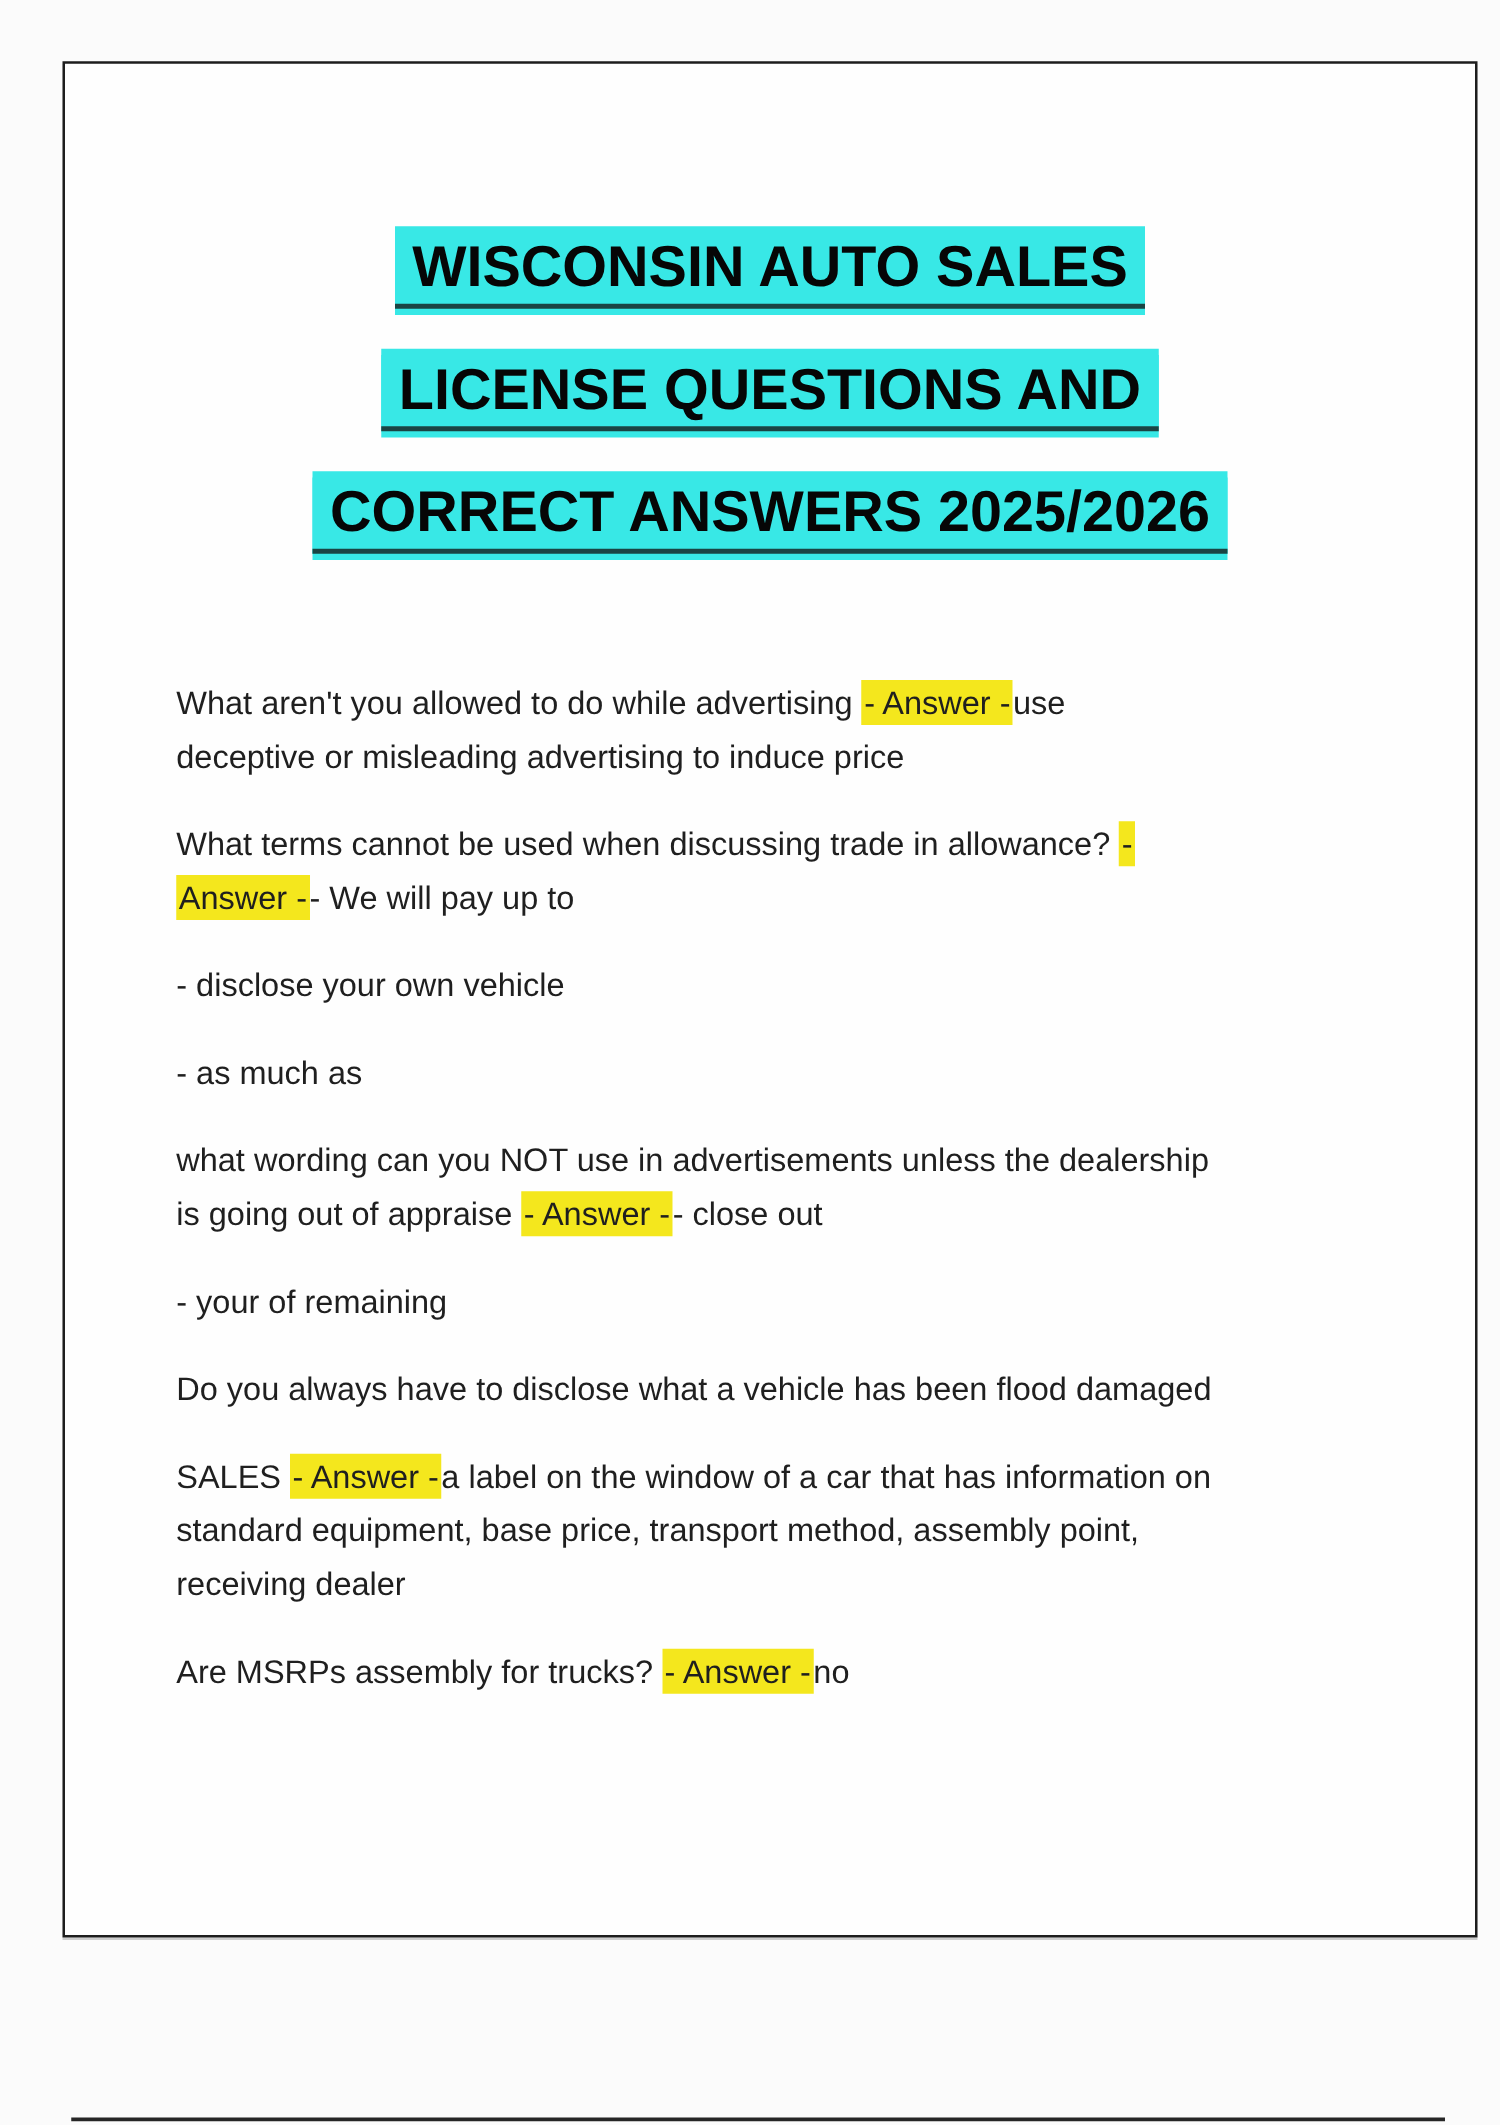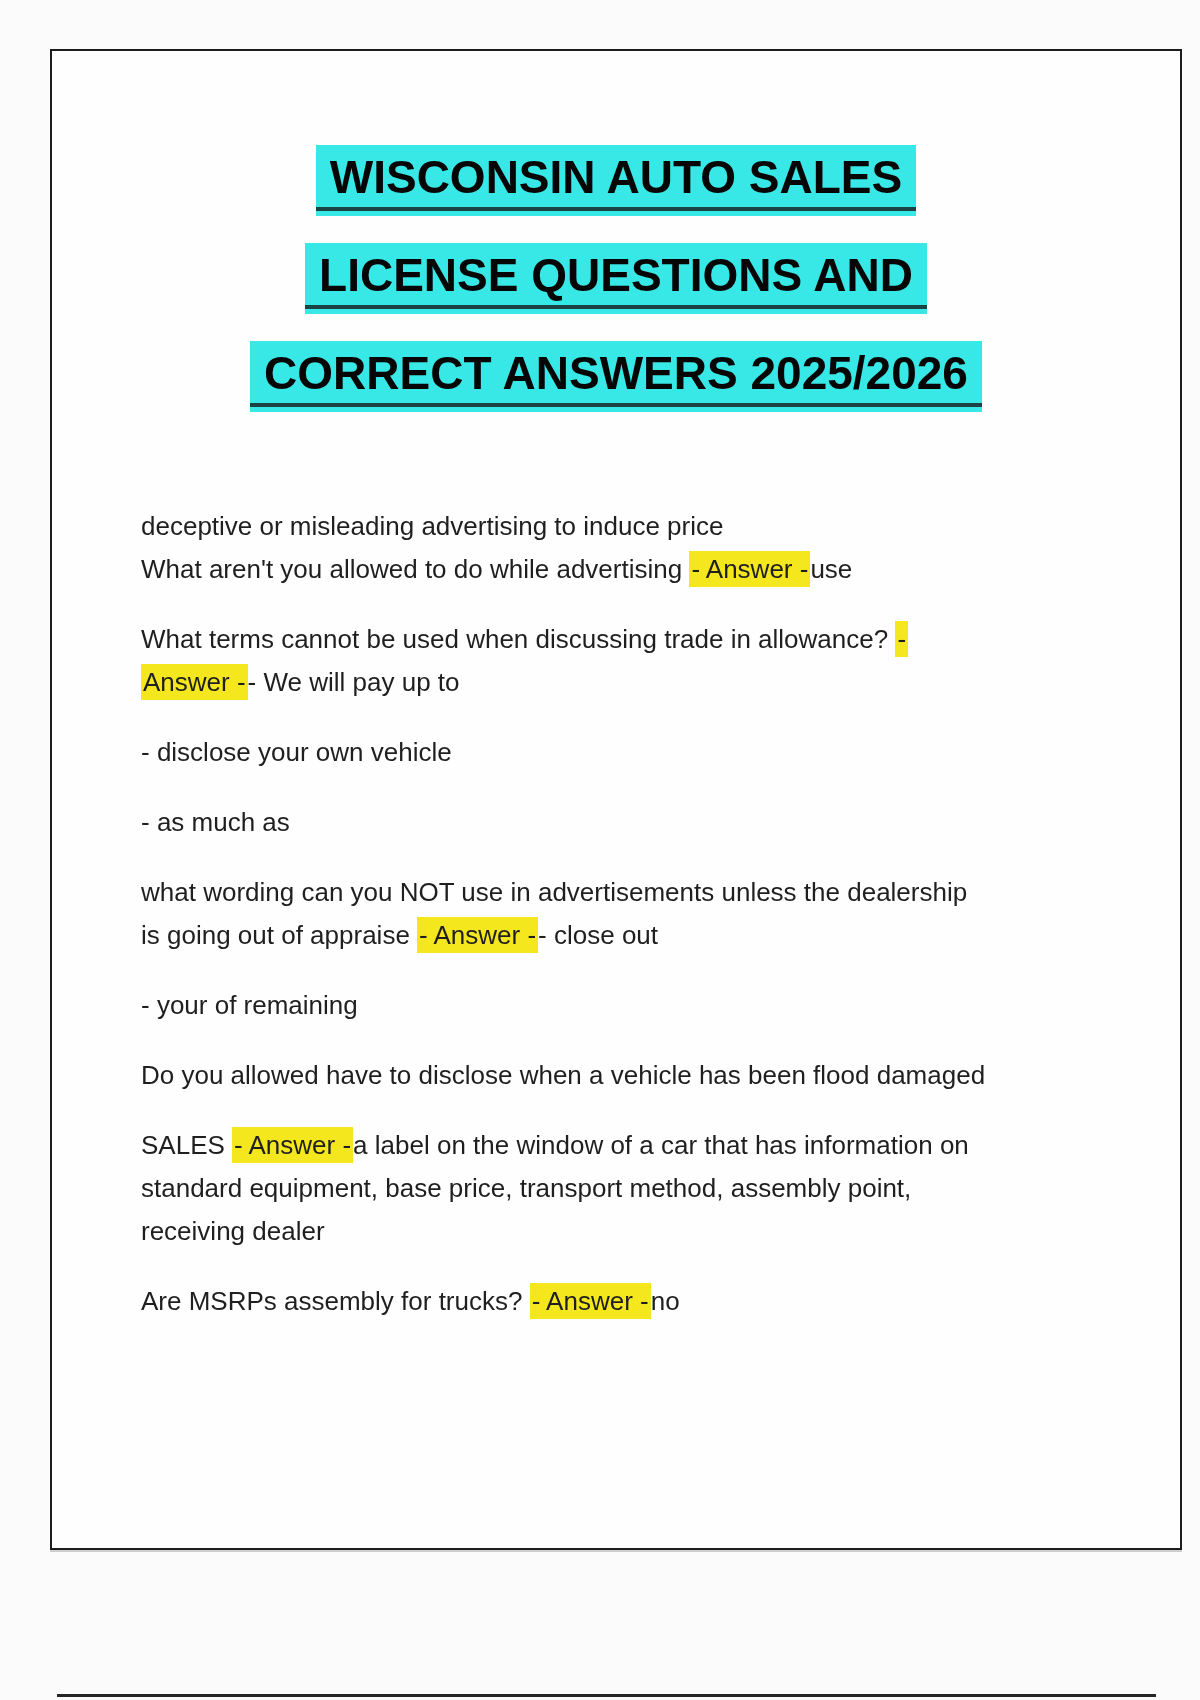--- a/index.html
+++ b/index.html
@@ -30,20 +30,21 @@
     width: 1132px;
     height: 1501px;
     box-sizing: border-box;
     background: #fefefe;
     border: 2px solid var(--border);
     box-shadow: 0 2px 0 rgba(0,0,0,0.18);
   }
   .title-block {
     padding-top: 94px;
     text-align: center;
+    margin-top: 36px;
   }
   .title-row {
     margin: 0 0 32px 0;
   }
   .title-line {
     display: inline-block;
     background: var(--cyan);
     color: #060606;
     font-weight: bold;
     font-size: 46px;
@@ -88,42 +89,42 @@
 
 <div class="canvas">
   <div class="page">
     <div class="title-block" id="title-block">
         <div class="title-row"><span class="title-line">WISCONSIN AUTO SALES</span></div>
         <div class="title-row"><span class="title-line">LICENSE QUESTIONS AND</span></div>
         <div class="title-row"><span class="title-line">CORRECT ANSWERS 2025/2026</span></div>
       </div>
     <div class="body-block" id="body-block">
         <div class="para">
+          <div class="qa-line"><span class="seg">What aren't you allowed to do while advertising </span><span class="seg hl">- Answer -</span><span class="seg">use</span></div>
           <div class="qa-line"><span class="seg">deceptive or misleading advertising to induce price</span></div>
-          <div class="qa-line"><span class="seg">What aren't you allowed to do while advertising </span><span class="seg hl">- Answer -</span><span class="seg">use</span></div>
         </div>
         <div class="para">
           <div class="qa-line"><span class="seg">What terms cannot be used when discussing trade in allowance? </span><span class="seg hl">-</span></div>
           <div class="qa-line"><span class="seg hl">Answer -</span><span class="seg">- We will pay up to</span></div>
         </div>
         <div class="para">
           <div class="qa-line"><span class="seg">- disclose your own vehicle</span></div>
         </div>
         <div class="para">
           <div class="qa-line"><span class="seg">- as much as</span></div>
         </div>
         <div class="para">
           <div class="qa-line"><span class="seg">what wording can you NOT use in advertisements unless the dealership</span></div>
           <div class="qa-line"><span class="seg">is going out of appraise </span><span class="seg hl">- Answer -</span><span class="seg">- close out</span></div>
         </div>
         <div class="para">
           <div class="qa-line"><span class="seg">- your of remaining</span></div>
         </div>
         <div class="para">
-          <div class="qa-line"><span class="seg">Do you allowed have to disclose when a vehicle has been flood damaged</span></div>
+          <div class="qa-line"><span class="seg">Do you always have to disclose what a vehicle has been flood damaged</span></div>
         </div>
         <div class="para">
           <div class="qa-line"><span class="seg">SALES </span><span class="seg hl">- Answer -</span><span class="seg">a label on the window of a car that has information on</span></div>
           <div class="qa-line"><span class="seg">standard equipment, base price, transport method, assembly point,</span></div>
           <div class="qa-line"><span class="seg">receiving dealer</span></div>
         </div>
         <div class="para">
           <div class="qa-line"><span class="seg">Are MSRPs assembly for trucks? </span><span class="seg hl">- Answer -</span><span class="seg">no</span></div>
         </div>
       </div>

